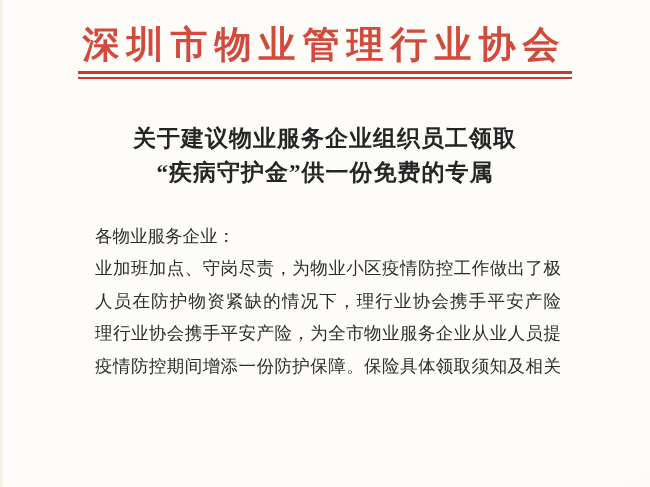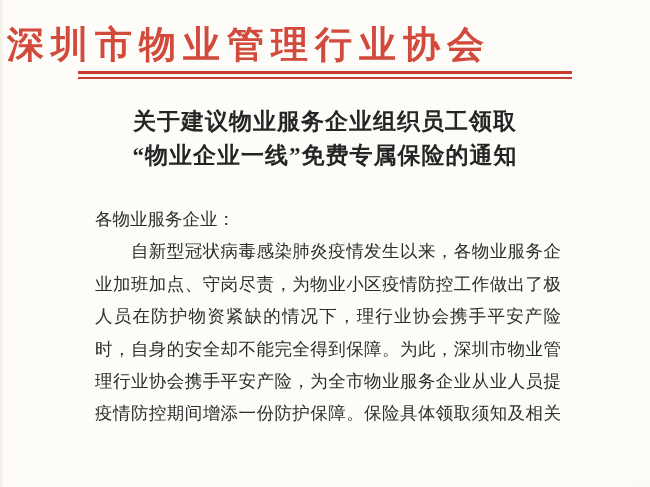--- a/index.html
+++ b/index.html
@@ -8,38 +8,38 @@
     width:650px;height:487px;
     overflow:hidden;
     background:
       radial-gradient(ellipse 120% 110% at 48% 42%, rgba(255,255,255,0) 62%, rgba(214,205,184,0.18) 100%),
       linear-gradient(90deg, rgba(233,226,205,0.55) 0px, rgba(233,226,205,0) 4px),
       #fdfcf9;
     font-family:"Liberation Serif","DejaVu Serif",serif;
   }
   .org-title{
     margin:23px 8px 0 0;
-    text-align:left;
+    text-align:center;
     font-size:37px;
     line-height:44px;
     font-weight:700;
     color:var(--header-red,#d14a3b);
     letter-spacing:7px;
     text-indent:7px;
     white-space:nowrap;
   }
   .divider{
     width:494px;
     margin:4px auto 0 auto;
   }
   .divider .rule-thick{height:3px;background:var(--rule-red,#c63d30);}
   .divider .rule-gap{height:3px;}
   .divider .rule-thin{height:2px;background:var(--rule-red,#c63d30);}
   .notice-title{
-    margin:26px auto 0 auto;
+    margin:43px auto 0 auto;
     text-align:center;
     font-size:23px;
     line-height:34px;
     font-weight:700;
     color:#252525;
     letter-spacing:1px;
     white-space:nowrap;
   }
   .body-block{
     margin:30px 0 0 95px;
@@ -66,28 +66,26 @@
   <div class="org-title">深圳市物业管理行业协会</div>
 
   <div class="divider">
     <div class="rule-thick"></div>
     <div class="rule-gap"></div>
     <div class="rule-thin"></div>
   </div>
 
   <div class="notice-title">
     <div>关于建议物业服务企业组织员工领取</div>
-    <div>“物业企业一线”免费专属保险的通知</div>
+    <div>“疾病守护金”供一份免费的专属</div>
   </div>
 
   <div class="body-block">
     <div class="salutation">各物业服务企业：</div>
     <div class="paragraph">
-        <div class="line">　　自新型冠状病毒感染肺炎疫情发生以来，各物业服务企</div>
         <div class="line">业加班加点、守岗尽责，为物业小区疫情防控工作做出了极</div>
         <div class="line">人员在防护物资紧缺的情况下，理行业协会携手平安产险</div>
-        <div class="line">时，自身的安全却不能完全得到保障。为此，深圳市物业管</div>
         <div class="line">理行业协会携手平安产险，为全市物业服务企业从业人员提</div>
         <div class="line">疫情防控期间增添一份防护保障。保险具体领取须知及相关</div>
       </div>
   </div>
 
 </div>
 
 </body></html>

